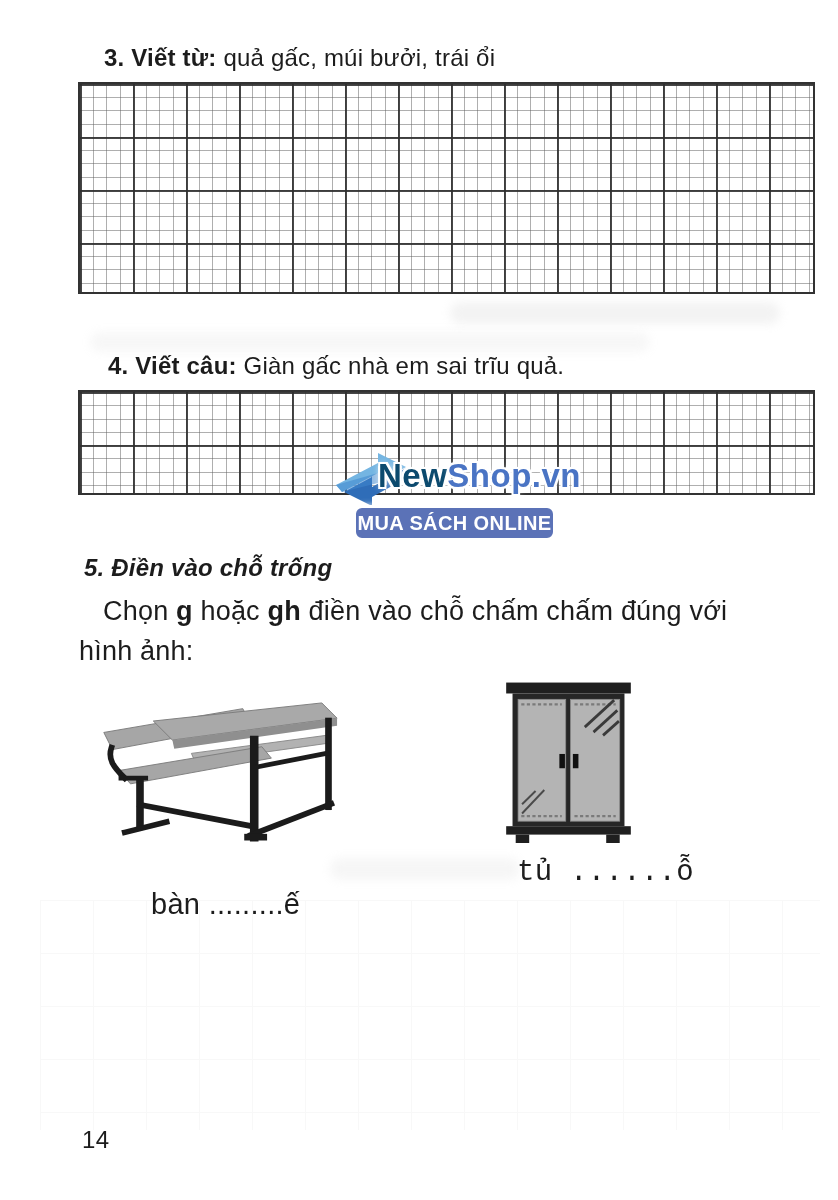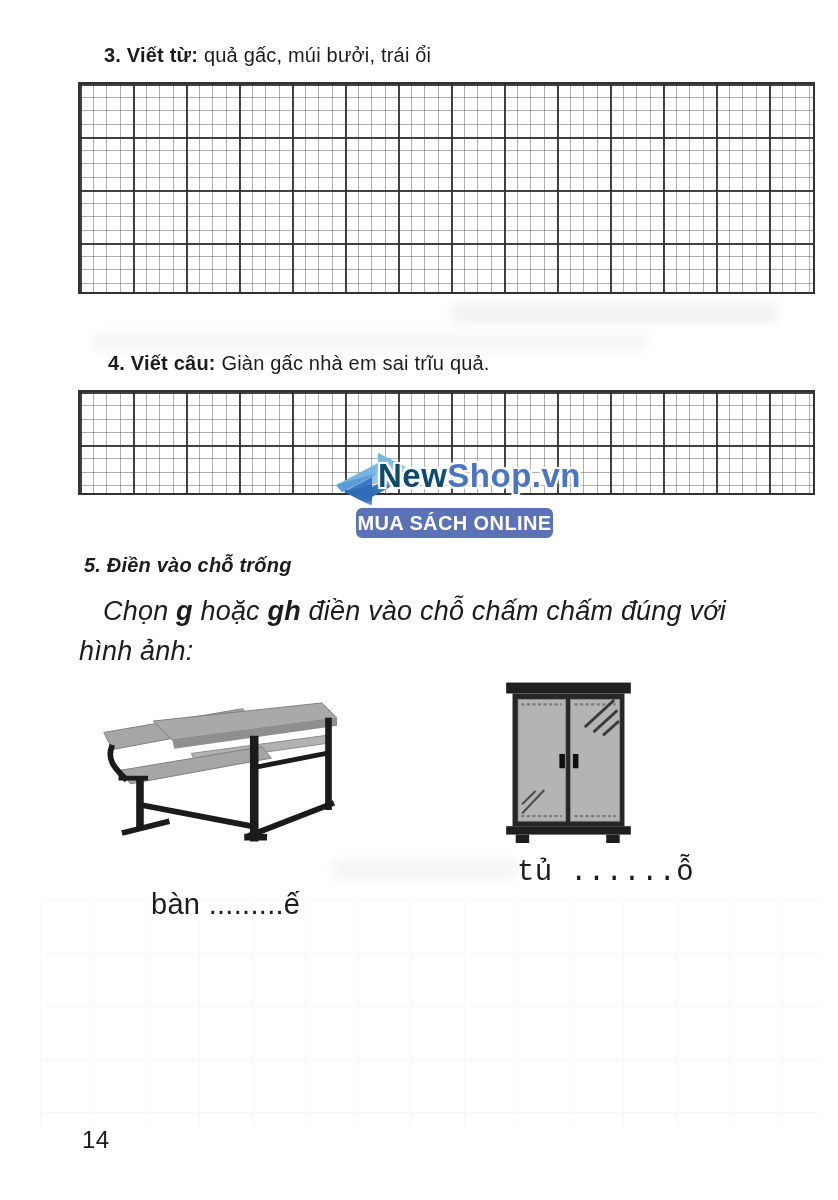--- a/index.html
+++ b/index.html
@@ -4,22 +4,22 @@
 <style>
   html,body{margin:0;padding:0;background:#e8e8e8;}
   .page{
     position:relative;width:838px;height:1200px;margin:0 auto;
     background:#ffffff;overflow:hidden;
     font-family:"Liberation Sans","DejaVu Sans",sans-serif;
     color:#1c1c1c;
   }
   .abs{position:absolute;}
   .b{font-weight:700;}
-  .heading{font-size:20px;letter-spacing:.2px;white-space:nowrap;}
-  .bodytext{font-size:27px;letter-spacing:.2px;white-space:nowrap;font-style:italic;}
+  .heading{font-size:24px;letter-spacing:.2px;white-space:nowrap;}
+  .bodytext{font-size:27px;letter-spacing:.2px;white-space:nowrap;}
 
   
   .writing-grid{
     position:absolute;left:78px;width:737px;box-sizing:border-box;
     background-color:#ffffff;
     background-image:
       repeating-linear-gradient(to right, rgba(45,45,45,.88) 0 2px, transparent 2px 53px),
       repeating-linear-gradient(to bottom, rgba(45,45,45,.88) 0 2px, transparent 2px 53px),
       repeating-linear-gradient(to right, rgba(95,95,95,.50) 0 1px, transparent 1px 13.25px),
       repeating-linear-gradient(to bottom, rgba(95,95,95,.50) 0 1px, transparent 1px 13.25px);

